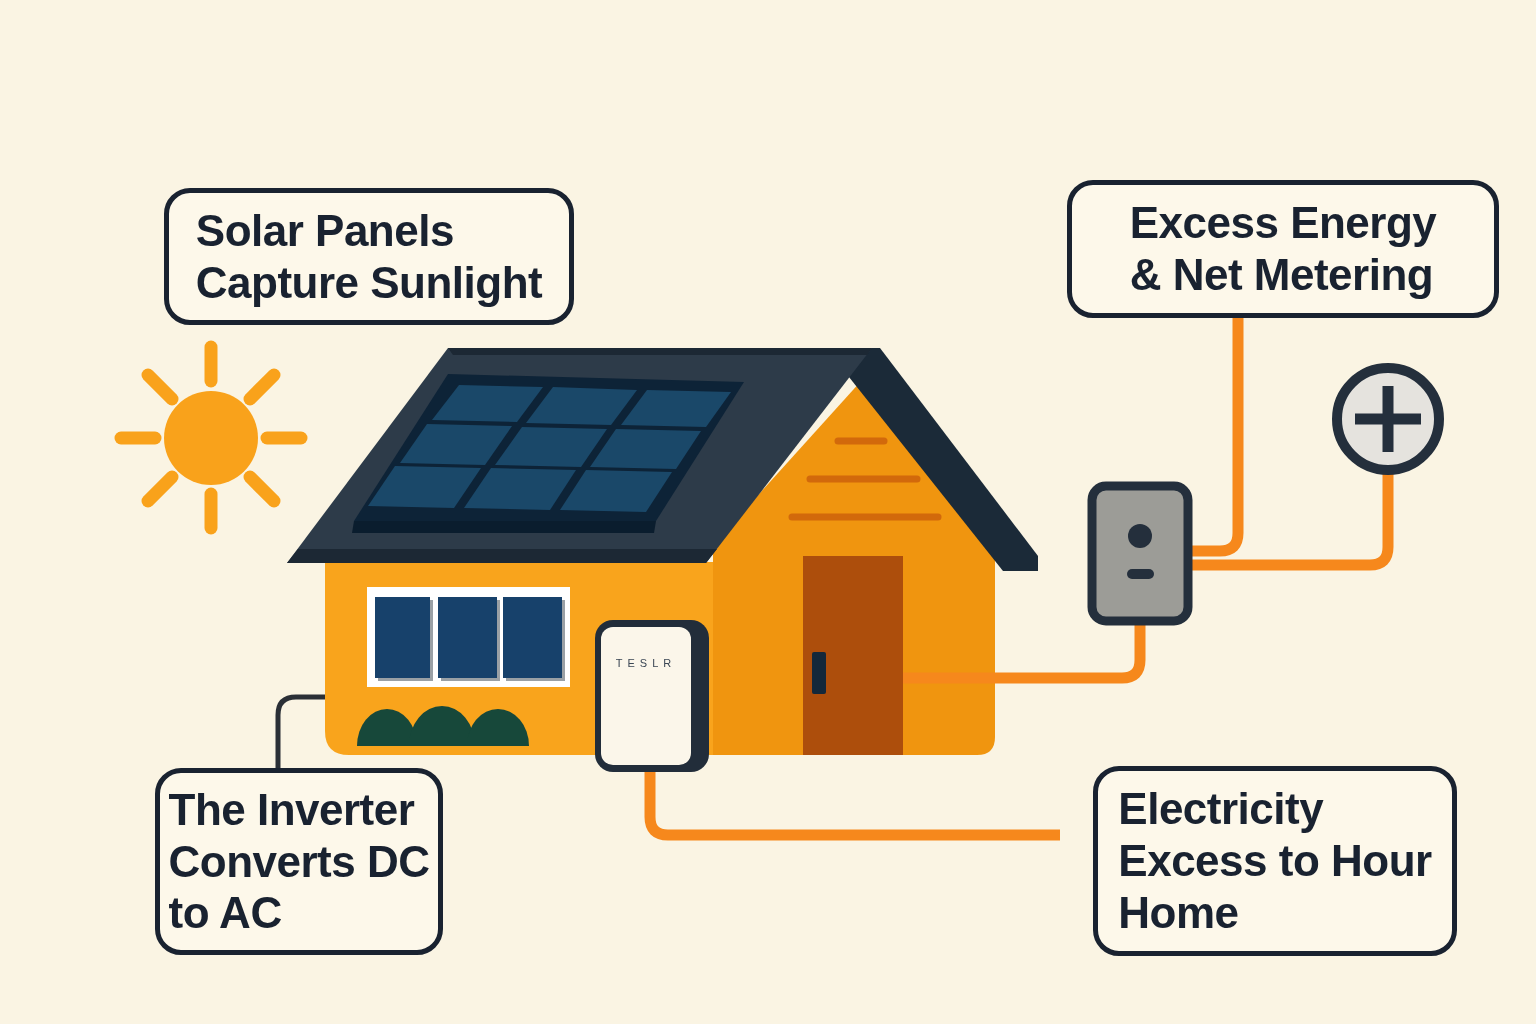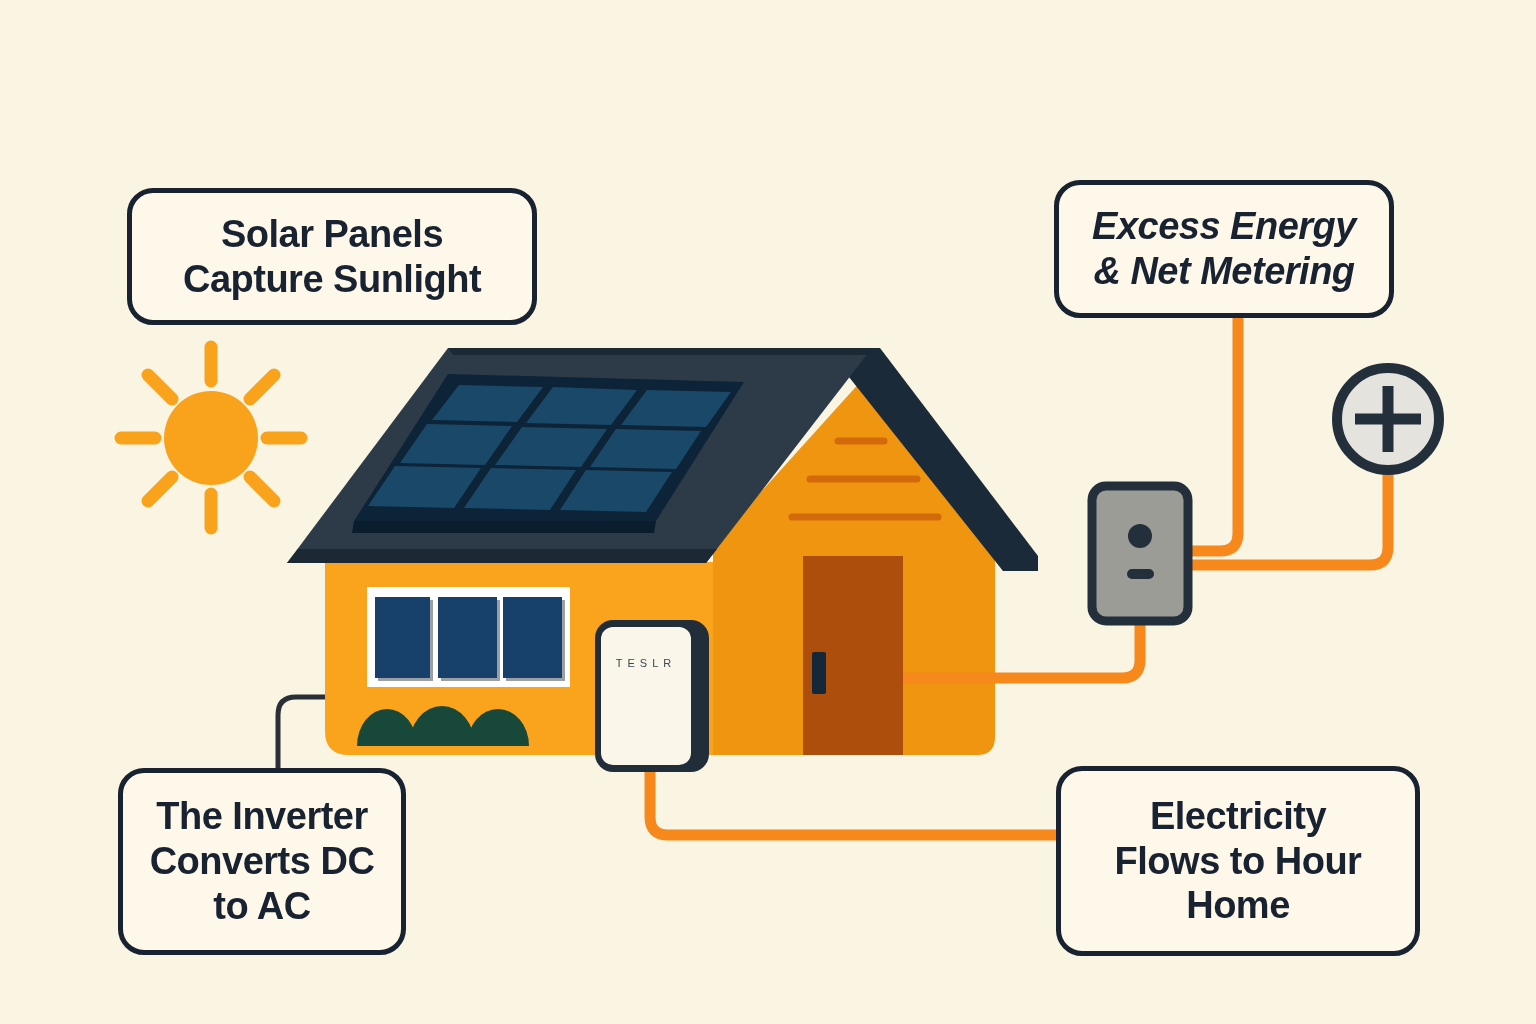--- a/index.html
+++ b/index.html
@@ -8,24 +8,25 @@
     position:relative; width:1536px; height:1024px;
     background: var(--bg); overflow:hidden;
   }
   .stage svg { position:absolute; left:0; top:0; }
   .callout {
     position:absolute; box-sizing:border-box;
     background: var(--panel);
     border: 5px solid var(--ink);
     border-radius: 26px;
     display:flex; align-items:center; justify-content:center;
-    text-align:center; white-space:pre-line;
-    font-weight:bold; font-size:38px; line-height:1.18;
+    text-align:left; white-space:pre-line;
+    font-weight:bold; font-size:44px; line-height:1.18;
     letter-spacing:-0.5px; color: var(--ink);
     z-index: 2;
+    margin-left: 37px;
   }
   .brand-label {
     font-family:"Liberation Sans", sans-serif;
     font-size:11px; letter-spacing:5px; font-weight:400;
     fill: var(--battery-text);
   }
 </style>
 </head>
 <body>
 
@@ -125,23 +126,23 @@
       <g stroke="var(--meter-ink)" stroke-width="11">
         <line x1="1355" y1="419" x2="1421" y2="419"></line>
         <line x1="1388" y1="386" x2="1388" y2="452"></line>
       </g>
     </g>
   </svg>
 
   <div class="callout" style="left:127px; top:188px; width:410px; height:137px;">Solar Panels
 Capture Sunlight</div>
 
-  <div class="callout" style="left:1054px; top:180px; width:340px; height:138px;font-style:italic;">Excess Energy
+  <div class="callout" style="left:1030px; top:180px; width:432px; height:138px;">Excess Energy
 &amp; Net Metering</div>
 
   <div class="callout" style="left:118px; top:768px; width:288px; height:187px;">The Inverter
 Converts DC
 to AC</div>
 
   <div class="callout" style="left:1056px; top:766px; width:364px; height:190px;">Electricity
-Flows to Hour
+Excess to Hour
 Home</div>
 </div>
 
 </body></html>

